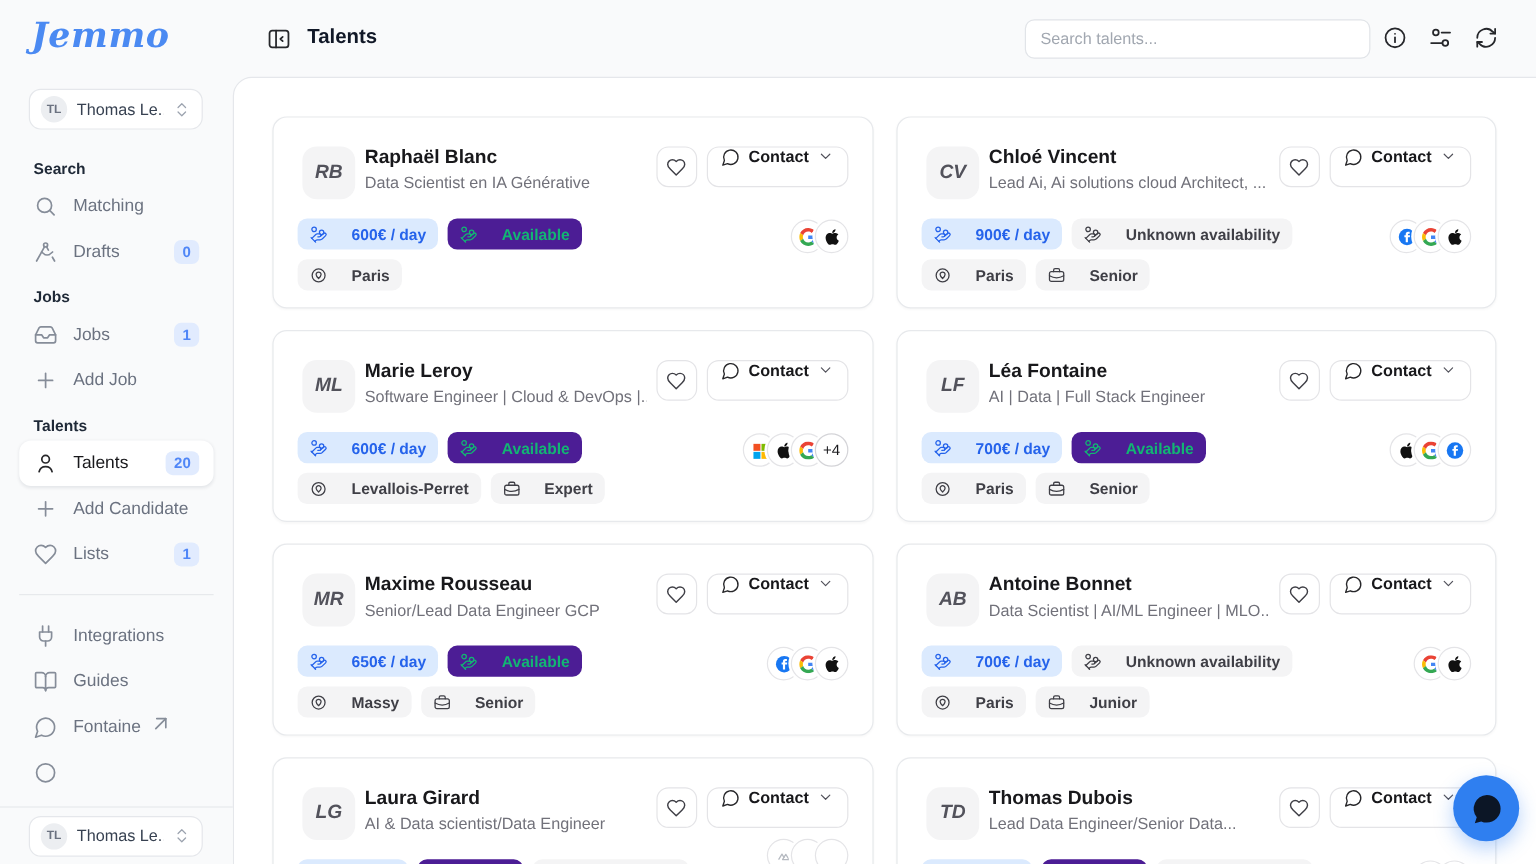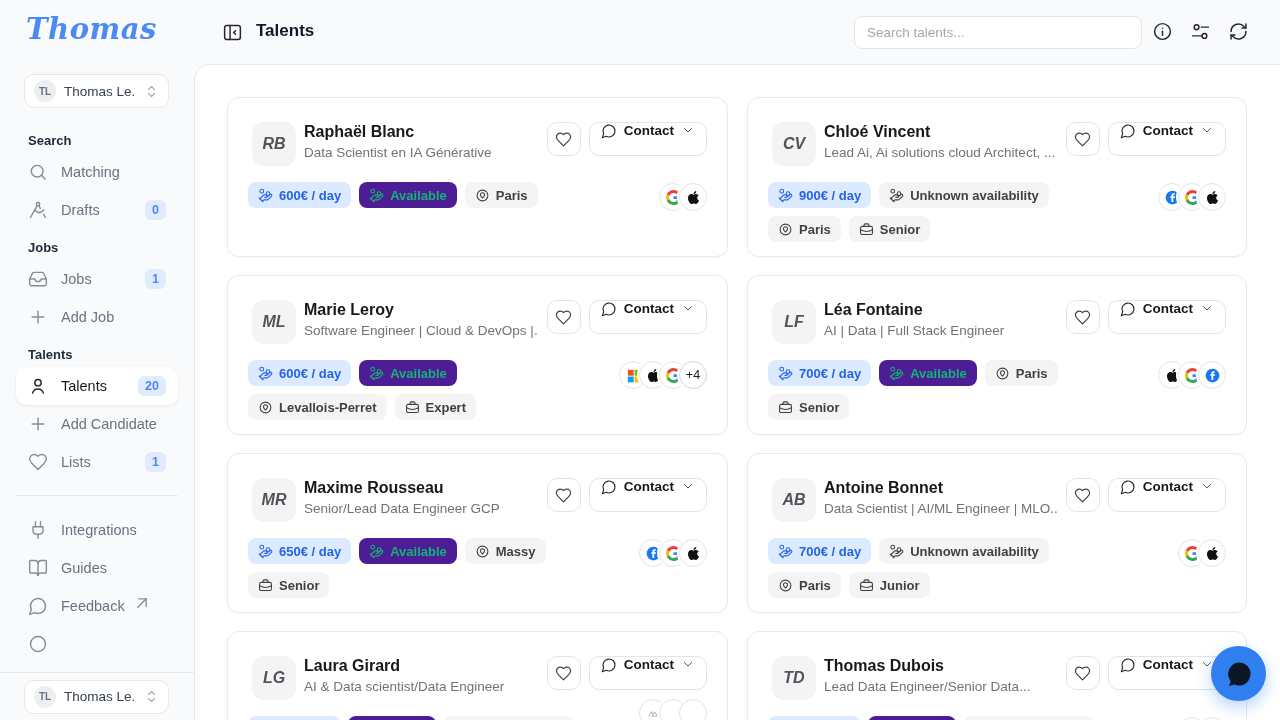--- a/index.html
+++ b/index.html
@@ -104,21 +104,21 @@
     height:34px; border:1px solid #e4e4e7; border-radius:10px; background:#fff;
     display:flex; gap:7px; padding:0 11px;
     font-size:13.5px; font-weight:600; color:#18181b; cursor:pointer;
     font-family:"Liberation Sans", sans-serif;
   }
   .contact-btn .icon { width:16px; height:16px; color:#27272a; }
   .contact-btn .chev { width:14px; height:14px; color:#52525b; }
 
   .badges { position:absolute; left:20px; top:84px; width:330px; display:flex; flex-wrap:wrap; gap:8px; }
   .badge {
-    height:26px; display:inline-flex; align-items:center; gap:6px;
+    height:26px; display:inline-flex; align-items:center; gap:20px;
     padding:0 10px; border-radius:8px; font-size:13px; font-weight:600; white-space:nowrap;
   }
   .badge .icon { width:15px; height:15px; }
   .badge.rate      { background:#dbeafe; color:#2563eb; }
   .badge.available { background:#4c1d95; color:#12b573; }
   .badge.unknown, .badge.location, .badge.seniority { background:#f4f4f5; color:#3f3f46; }
   .badge.is-empty.rate { width:92px; }
   .badge.is-empty.available { width:88px; }
   .badge.is-empty.location, .badge.is-empty.unknown { width:130px; }
 
@@ -139,21 +139,21 @@
     border-radius:50%; background:#2f7ff0; border:none; cursor:pointer; z-index:10;
     display:flex; align-items:center; justify-content:center;
     box-shadow:0 6px 16px rgba(47,127,240,.35);
   }
   .fab .icon { width:30px; height:30px; }
 </style>
 </head>
 <body>
 
 <aside class="sidebar">
-  <div class="logo">Thomas</div>
+  <div class="logo">Jemmo</div>
 
   <button class="user-btn">
     <span class="user-avatar">TL</span>
     <span class="user-name">Thomas Le...</span>
     <span class="icon">
         <svg viewBox="0 0 24 24" fill="none" stroke="currentColor" stroke-width="1.7" stroke-linecap="round" stroke-linejoin="round">
           <path d="m7 15 5 5 5-5"></path>
           <path d="m7 9 5-5 5 5"></path>
         </svg>
       </span>
@@ -256,21 +256,21 @@
           </svg>
         </span>
       <span>Guides</span>
     </div>
     <div class="nav-item">
       <span class="icon">
           <svg viewBox="0 0 24 24" fill="none" stroke="currentColor" stroke-width="1.7" stroke-linecap="round" stroke-linejoin="round">
             <path d="M7.9 20A9 9 0 1 0 4 16.1L2 22Z"></path>
           </svg>
         </span>
-      <span>Feedback</span>
+      <span>Fontaine</span>
       <span class="icon ext-arrow">
           <svg viewBox="0 0 24 24" fill="none" stroke="currentColor" stroke-width="1.7" stroke-linecap="round" stroke-linejoin="round">
             <path d="M7 17 17 7"></path>
             <path d="M8 7h9v9"></path>
           </svg>
         </span>
     </div>
     <div class="nav-item">
       <span class="icon">
           <svg viewBox="0 0 24 24" fill="none" stroke="currentColor" stroke-width="1.7" stroke-linecap="round" stroke-linejoin="round">

